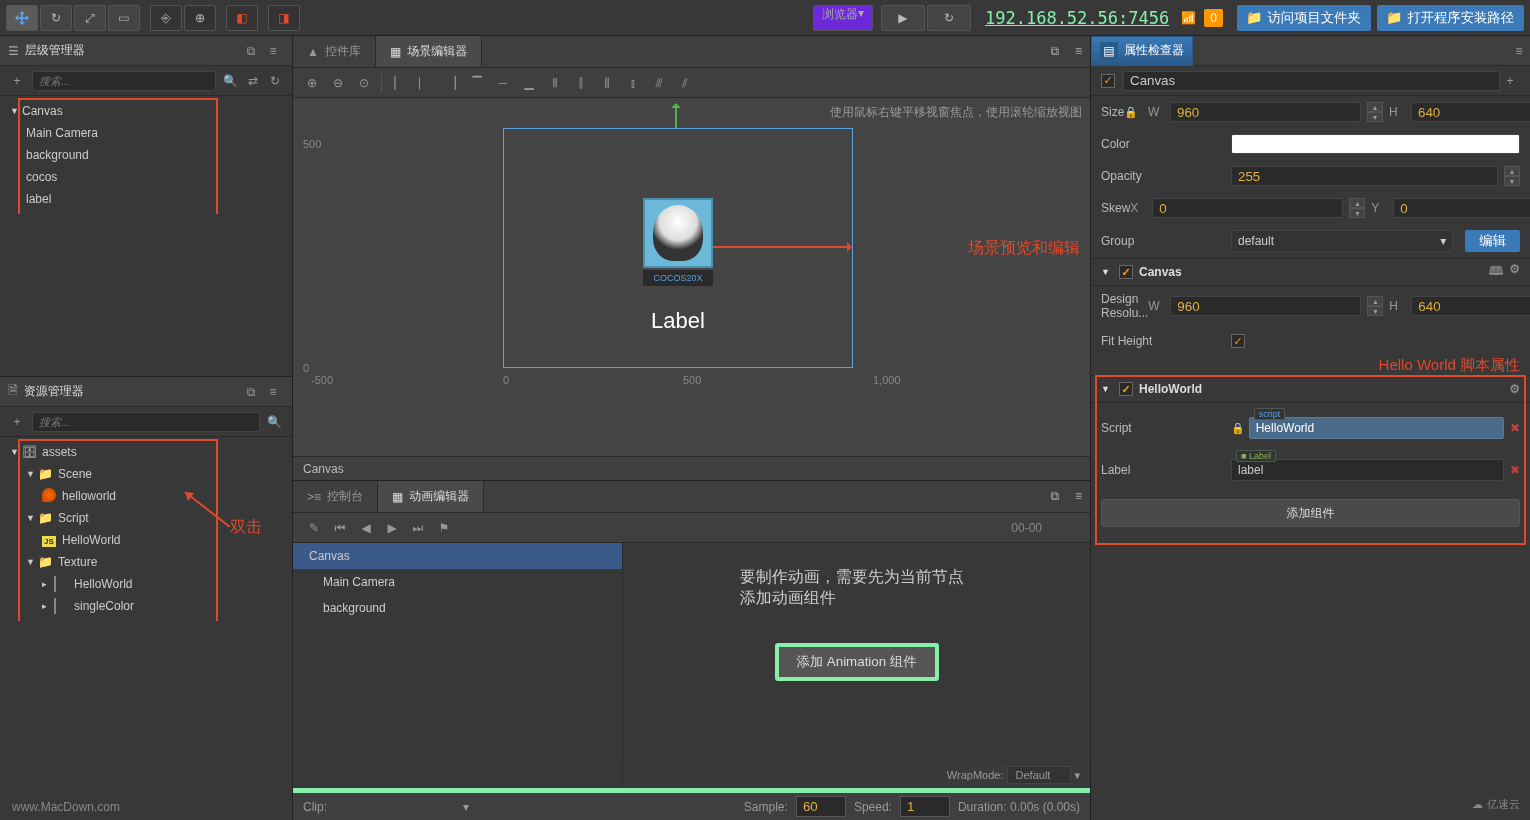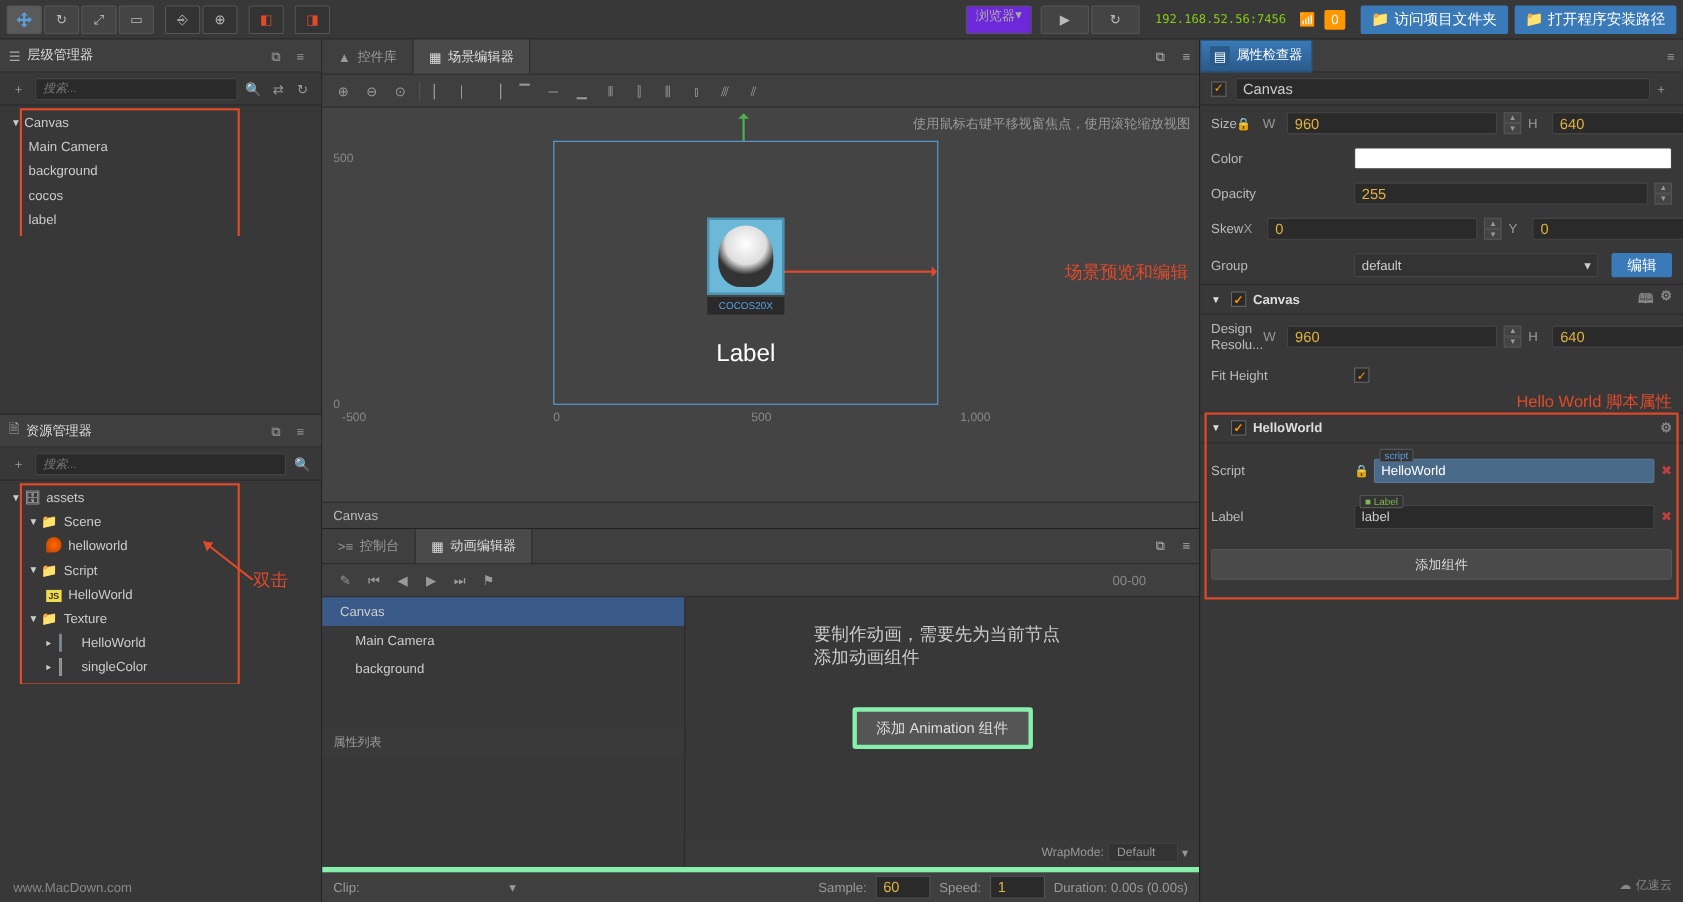--- a/index.html
+++ b/index.html
@@ -3,21 +3,21 @@
 <meta charset="utf-8">
 <style>
 * { margin:0; padding:0; box-sizing:border-box; font-family:"Microsoft YaHei",Arial,sans-serif; }
 body { background:#2b2b2b; color:#aaa; font-size:12px; width:1530px; height:820px; overflow:hidden; position:relative; }
 .toolbar { height:36px; background:#383838; border-bottom:1px solid #222; display:flex; align-items:center; padding:0 6px; }
 .tbtn { width:32px; height:26px; background:#444; border:1px solid #555; margin-right:2px; display:flex; align-items:center; justify-content:center; cursor:pointer; border-radius:2px; color:#bbb; }
 .tbtn.active { background:#5a5a5a; }
 .tbtn.dark { background:#333; }
 .sep { width:8px; }
 .dropdown { height:26px; background:#6d28d9; border:1px solid #555; padding:0 8px; display:flex; align-items:flex-start; cursor:pointer; border-radius:2px; }
-.ip { color:#84cc16; margin:0 12px; font-family:monospace; font-size:11px; }
+.ip { color:#86efac; margin:0 12px; font-family:monospace; font-size:17px;text-decoration:underline; }
 .wifi { color:#4caf50; margin-right:8px; }
 .badge { background:#ff9800; color:#fff; padding:2px 6px; border-radius:2px; margin-right:8px; }
 .bluebtn { background:#3a7ab8; color:#fff; height:26px; padding:0 10px; border:none; display:flex; align-items:center; cursor:pointer; margin-left:6px; border-radius:2px; }
 .bluebtn .ico { margin-right:4px; }
 .main { display:flex; height:784px; }
 .col-left { width:293px; display:flex; flex-direction:column; background:#383838; border-right:1px solid #222; }
 .col-mid { flex:1; display:flex; flex-direction:column; background:#383838; }
 .col-right { width:440px; background:#383838; border-left:1px solid #222; overflow:hidden; }
 .panel-hdr { height:30px; background:#3f3f3f; border-bottom:1px solid #2a2a2a; display:flex; align-items:center; padding:0 8px; }
 .panel-hdr .ico { margin-right:6px; }
@@ -325,23 +325,20 @@
         <span style="flex:1"></span>
         <span style="color:#888">00-00</span>
         <span style="width:40px"></span>
       </div>
       <div class="anim-body">
         <div class="anim-left">
           <div class="anim-row sel">Canvas</div>
           <div class="anim-row" style="padding-left:30px">Main Camera</div>
           <div class="anim-row" style="padding-left:30px">background</div>
           <div style="height:40px"></div>
-          <div class="propline">
-            <span class="lbl">属性列表</span>
-          </div>
         </div>
         <div class="anim-right">
           <div class="anim-msg">要制作动画，需要先为当前节点添加动画组件</div>
           <button class="add-anim-btn">添加 Animation 组件</button>
           <div class="propline" style="position:absolute;bottom:0;left:0;right:0;justify-content:flex-end">
             <span>WrapMode:</span>&nbsp;
             <span class="sel">Default</span>&nbsp;▾
           </div>
         </div>
       </div>

